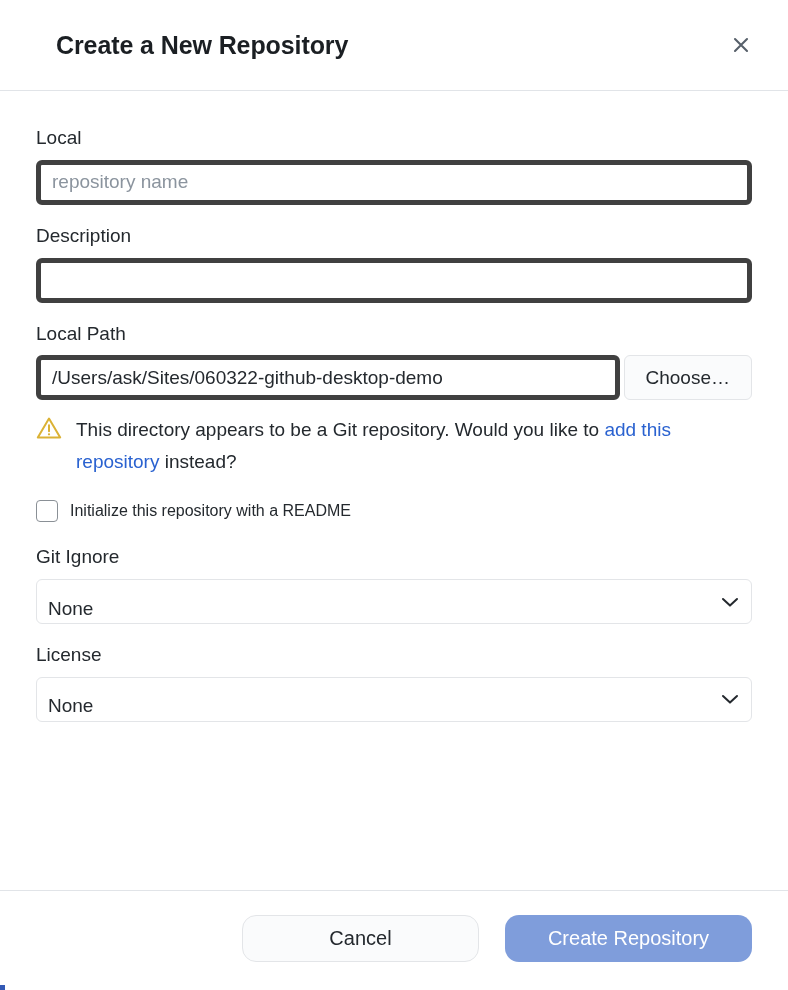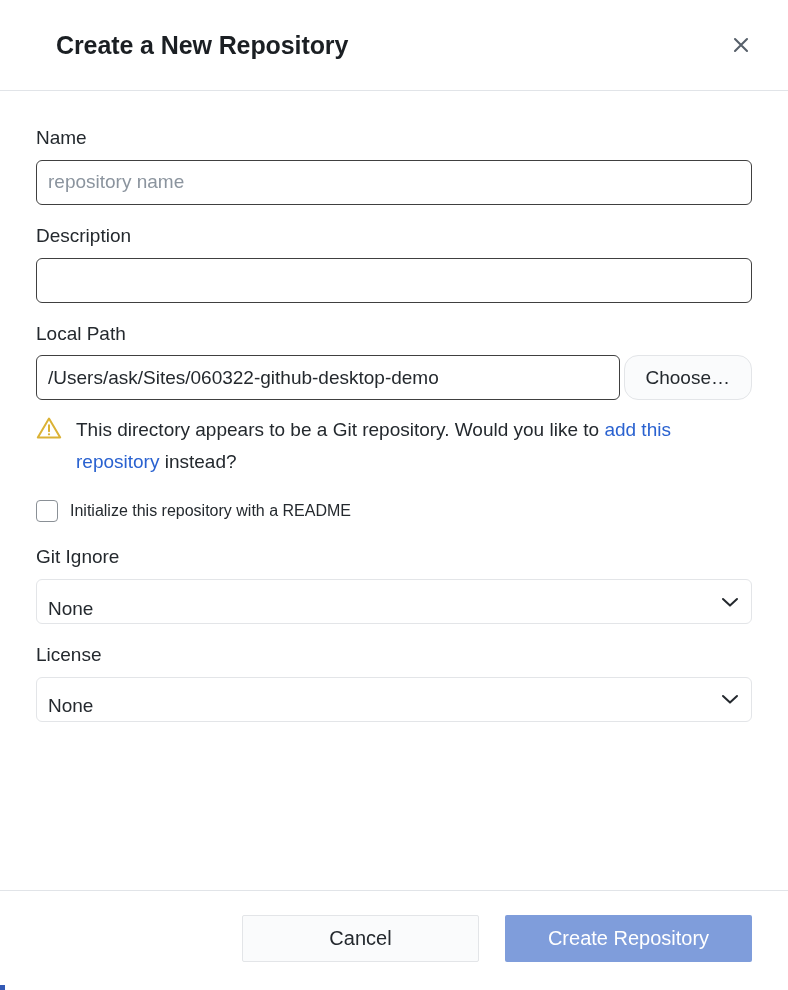--- a/index.html
+++ b/index.html
@@ -68,21 +68,21 @@
     font-size: 19px;
     color: #24292e;
     margin-bottom: 10px;
     line-height: 1.2;
   }
 
   .text-input {
     width: 100%;
     height: 45px;
     box-sizing: border-box;
-    border: 1px solid #404040;
+    border: 5px solid #404040;
     border-radius: 6px;
     background: #ffffff;
     font-family: "Liberation Sans", sans-serif;
     font-size: 19px;
     color: #24292e;
     padding: 0 11px;
     outline: none;
   }
   .text-input::placeholder { color: #8b949e; }
 
@@ -90,21 +90,21 @@
     display: flex;
     align-items: center;
     gap: 4px;
   }
   .path-row .text-input { flex: 1 1 auto; }
   .choose-btn {
     flex: 0 0 auto;
     height: 45px;
     padding: 0 21px;
     border: 1px solid #e3e5e8;
-    border-radius: 14px;
+    border-radius: 6px;
     background: #fafbfc;
     font-family: "Liberation Sans", sans-serif;
     font-size: 19px;
     color: #24292e;
     cursor: pointer;
     white-space: nowrap;
   }
 
   
   .warning-row {
@@ -188,21 +188,21 @@
     flex: 0 0 auto;
     border-top: 1px solid #e1e4e8;
     padding: 24px 36px 28px 36px;
     display: flex;
     justify-content: flex-end;
     gap: 14px;
     box-sizing: border-box;
   }
   .btn {
     height: 47px;
-    border-radius: 2px;
+    border-radius: 14px;
     font-family: "Liberation Sans", sans-serif;
     font-size: 20px;
     cursor: pointer;
     box-sizing: border-box;
   }
   .btn-cancel {
     min-width: 237px;
     border: 1px solid #e3e5e8;
     background: #fafbfc;
     color: #24292e;
@@ -236,21 +236,21 @@
         <svg width="20" height="20" viewBox="0 0 20 20" aria-hidden="true">
           <path d="M4 4 L16 16 M16 4 L4 16" stroke="#57606a" stroke-width="2.1" stroke-linecap="round" fill="none"></path>
         </svg>
       </span>
     </button>
   </div>
 
   <div class="dialog-body">
 
     <div class="field">
-      <label class="field-label">Name</label>
+      <label class="field-label">Local</label>
       <input class="text-input" type="text" placeholder="repository name" style="">
     </div>
 
     <div class="field">
       <label class="field-label">Description</label>
       <input class="text-input" type="text" placeholder="" style="">
     </div>
 
     <div class="field" style="margin-bottom:12px;">
       <label class="field-label">Local Path</label>

